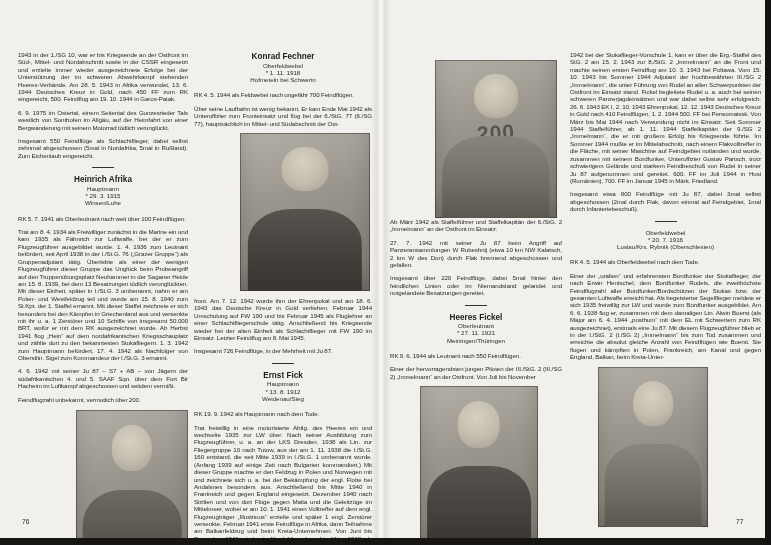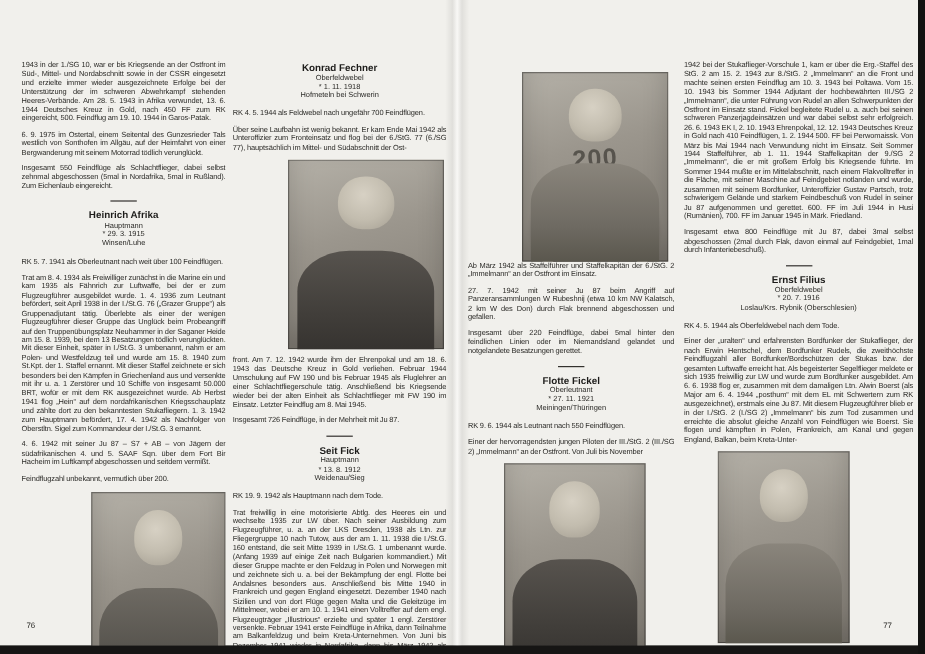--- a/index.html
+++ b/index.html
@@ -81,55 +81,54 @@
         <div class="sub">* 1. 11. 1918</div>
         <div class="sub">Hofmeteln bei Schwerin</div>
       </div>
       <p class="t rk">RK 4. 5. 1944 als Feldwebel nach ungefähr 700 Feindflügen.</p>
       <p class="t">Über seine Laufbahn ist wenig bekannt. Er kam Ende Mai 1942 als Unteroffizier zum Fronteinsatz und flog bei der 6./StG. 77 (6./SG 77), hauptsächlich im Mittel- und Südabschnitt der Ost-</p>
       <div class="photo ph-fechner"></div>
       <p class="t">front. Am 7. 12. 1942 wurde ihm der Ehrenpokal und am 18. 6. 1943 das Deutsche Kreuz in Gold verliehen. Februar 1944 Umschulung auf FW 190 und bis Februar 1945 als Fluglehrer an einer Schlachtfliegerschule tätig. Anschließend bis Kriegsende wieder bei der alten Einheit als Schlachtflieger mit FW 190 im Einsatz. Letzter Feindflug am 8. Mai 1945.</p>
       <p class="t">Insgesamt 726 Feindflüge, in der Mehrheit mit Ju 87.</p>
       <div class="rule"></div>
       <div class="entry-head">
-        <div class="name">Seit Fick</div>
+        <div class="name">Ernst Fick</div>
         <div class="sub">Hauptmann</div>
         <div class="sub">* 13. 8. 1912</div>
         <div class="sub">Weidenau/Sieg</div>
       </div>
       <p class="t rk">RK 19. 9. 1942 als Hauptmann nach dem Tode.</p>
       <p class="t">Trat freiwillig in eine motorisierte Abtlg. des Heeres ein und wechselte 1935 zur LW über. Nach seiner Ausbildung zum Flugzeugführer, u. a. an der LKS Dresden, 1938 als Ltn. zur Fliegergruppe 10 nach Tutow, aus der am 1. 11. 1938 die I./St.G. 160 entstand, die seit Mitte 1939 in I./St.G. 1 umbenannt wurde. (Anfang 1939 auf einige Zeit nach Bulgarien kommandiert.) Mit dieser Gruppe machte er den Feldzug in Polen und Norwegen mit und zeichnete sich u. a. bei der Bekämpfung der engl. Flotte bei Andalsnes besonders aus. Anschließend bis Mitte 1940 in Frankreich und gegen England eingesetzt. Dezember 1940 nach Sizilien und von dort Flüge gegen Malta und die Geleitzüge im Mittelmeer, wobei er am 10. 1. 1941 einen Volltreffer auf dem engl. Flugzeugträger „Illustrious“ erzielte und später 1 engl. Zerstörer versenkte. Februar 1941 erste Feindflüge in Afrika, dann Teilnahme am Balkanfeldzug und beim Kreta-Unternehmen. Von Juni bis Dezember 1941 wieder in Nordafrika, dann bis März 1942 als Ausbilder an einer Stukaschule.</p>
     </div>
 
     <div class="col col-r1">
       <div class="photo field ph-wreath">
         <div class="wreath"></div>
         <span class="wreath-num">200</span>
       </div>
       <p class="t">Ab März 1942 als Staffelführer und Staffelkapitän der 6./StG. 2 „Immelmann“ an der Ostfront im Einsatz.</p>
       <p class="t">27. 7. 1942 mit seiner Ju 87 beim Angriff auf Panzeransammlungen W Rubeshnij (etwa 10 km NW Kalatsch, 2 km W des Don) durch Flak brennend abgeschossen und gefallen.</p>
       <p class="t">Insgesamt über 220 Feindflüge, dabei 5mal hinter den feindlichen Linien oder im Niemandsland gelandet und notgelandete Besatzungen gerettet.</p>
       <div class="rule"></div>
       <div class="entry-head">
-        <div class="name">Flotte Fickel</div>
+        <div class="name">Heeres Fickel</div>
         <div class="sub">Oberleutnant</div>
         <div class="sub">* 27. 11. 1921</div>
         <div class="sub">Meiningen/Thüringen</div>
       </div>
       <p class="t rk">RK 9. 6. 1944 als Leutnant nach 550 Feindflügen.</p>
       <p class="t">Einer der hervorragendsten jungen Piloten der III./StG. 2 (III./SG 2) „Immelmann“ an der Ostfront. Von Juli bis November</p>
       <div class="photo ph-fickel"></div>
     </div>
 
     <div class="col col-r2">
       <p class="t first">1942 bei der Stukaflieger-Vorschule 1, kam er über die Erg.-Staffel des StG. 2 am 15. 2. 1943 zur 8./StG. 2 „Immelmann“ an die Front und machte seinen ersten Feindflug am 10. 3. 1943 bei Poltawa. Vom 15. 10. 1943 bis Sommer 1944 Adjutant der hochbewährten III./SG 2 „Immelmann“, die unter Führung von Rudel an allen Schwerpunkten der Ostfront im Einsatz stand. Fickel begleitete Rudel u. a. auch bei seinen schweren Panzerjagdeinsätzen und war dabei selbst sehr erfolgreich. 26. 6. 1943 EK I, 2. 10. 1943 Ehrenpokal, 12. 12. 1943 Deutsches Kreuz in Gold nach 410 Feindflügen, 1. 2. 1944 500. FF bei Perwomaissk. Von März bis Mai 1944 nach Verwundung nicht im Einsatz. Seit Sommer 1944 Staffelführer, ab 1. 11. 1944 Staffelkapitän der 9./SG 2 „Immelmann“, die er mit großem Erfolg bis Kriegsende führte. Im Sommer 1944 mußte er im Mittelabschnitt, nach einem Flakvolltreffer in die Fläche, mit seiner Maschine auf Feindgebiet notlanden und wurde, zusammen mit seinem Bordfunker, Unteroffizier Gustav Partsch, trotz schwierigem Gelände und starkem Feindbeschuß von Rudel in seiner Ju 87 aufgenommen und gerettet. 600. FF im Juli 1944 in Husi (Rumänien), 700. FF im Januar 1945 in Märk. Friedland.</p>
       <p class="t">Insgesamt etwa 800 Feindflüge mit Ju 87, dabei 3mal selbst abgeschossen (2mal durch Flak, davon einmal auf Feindgebiet, 1mal durch Infanteriebeschuß).</p>
       <div class="rule"></div>
       <div class="entry-head">
-        <div class="name">Ernst Filius</div>
         <div class="sub">Oberfeldwebel</div>
         <div class="sub">* 20. 7. 1916</div>
         <div class="sub">Loslau/Krs. Rybnik (Oberschlesien)</div>
       </div>
       <p class="t rk">RK 4. 5. 1944 als Oberfeldwebel nach dem Tode.</p>
       <p class="t">Einer der „uralten“ und erfahrensten Bordfunker der Stukaflieger, der nach Erwin Hentschel, dem Bordfunker Rudels, die zweithöchste Feindflugzahl aller Bordfunker/Bordschützen der Stukas bzw. der gesamten Luftwaffe erreicht hat. Als begeisterter Segelflieger meldete er sich 1935 freiwillig zur LW und wurde zum Bordfunker ausgebildet. Am 6. 6. 1938 flog er, zusammen mit dem damaligen Ltn. Alwin Boerst (als Major am 6. 4. 1944 „posthum“ mit dem EL mit Schwertern zum RK ausgezeichnet), erstmals eine Ju 87. Mit diesem Flugzeugführer blieb er in der I./StG. 2 (I./SG 2) „Immelmann“ bis zum Tod zusammen und erreichte die absolut gleiche Anzahl von Feindflügen wie Boerst. Sie flogen und kämpften in Polen, Frankreich, am Kanal und gegen England, Balkan, beim Kreta-Unter-</p>
       <div class="photo field ph-filius"></div>
     </div>
 
     <div class="pagenum pn-left">76</div>

